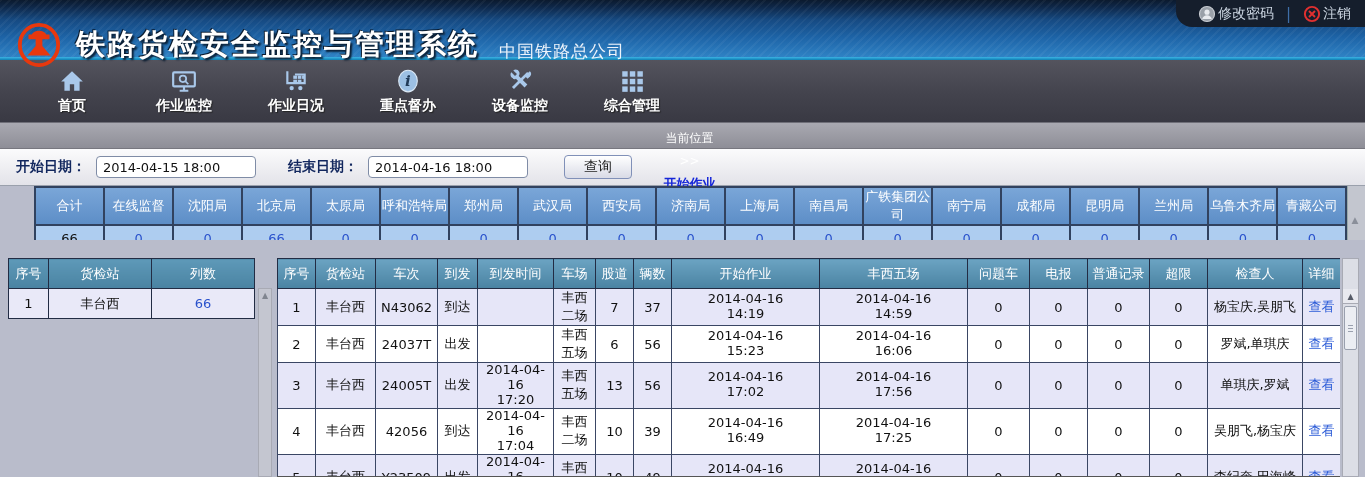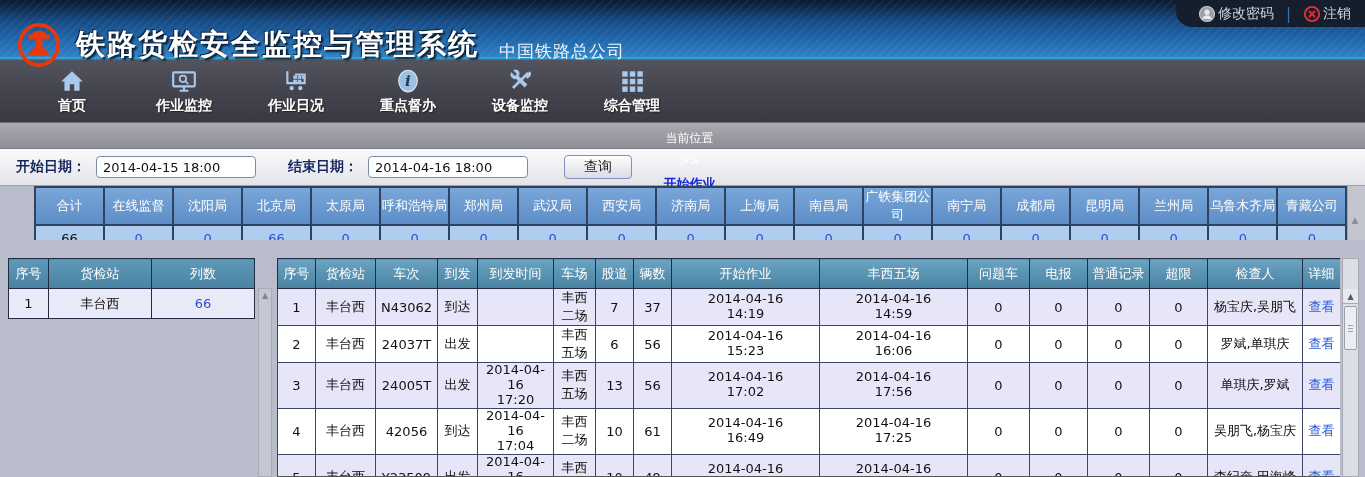--- a/index.html
+++ b/index.html
@@ -400,21 +400,21 @@
             </tr>
             <tr class="plain">
               <td>4</td>
               <td>丰台西</td>
               <td>42056</td>
               <td>到达</td>
               <td class="pre">2014-04-16
 17:04</td>
               <td>丰西二场</td>
               <td>10</td>
-              <td>61</td>
+              <td>39</td>
               <td class="pre">2014-04-16
 16:49</td>
               <td class="pre">2014-04-16
 17:25</td>
               <td>0</td>
               <td>0</td>
               <td>0</td>
               <td>0</td>
               <td>吴朋飞,杨宝庆</td>
               <td><a class="view-link">查看</a></td>

